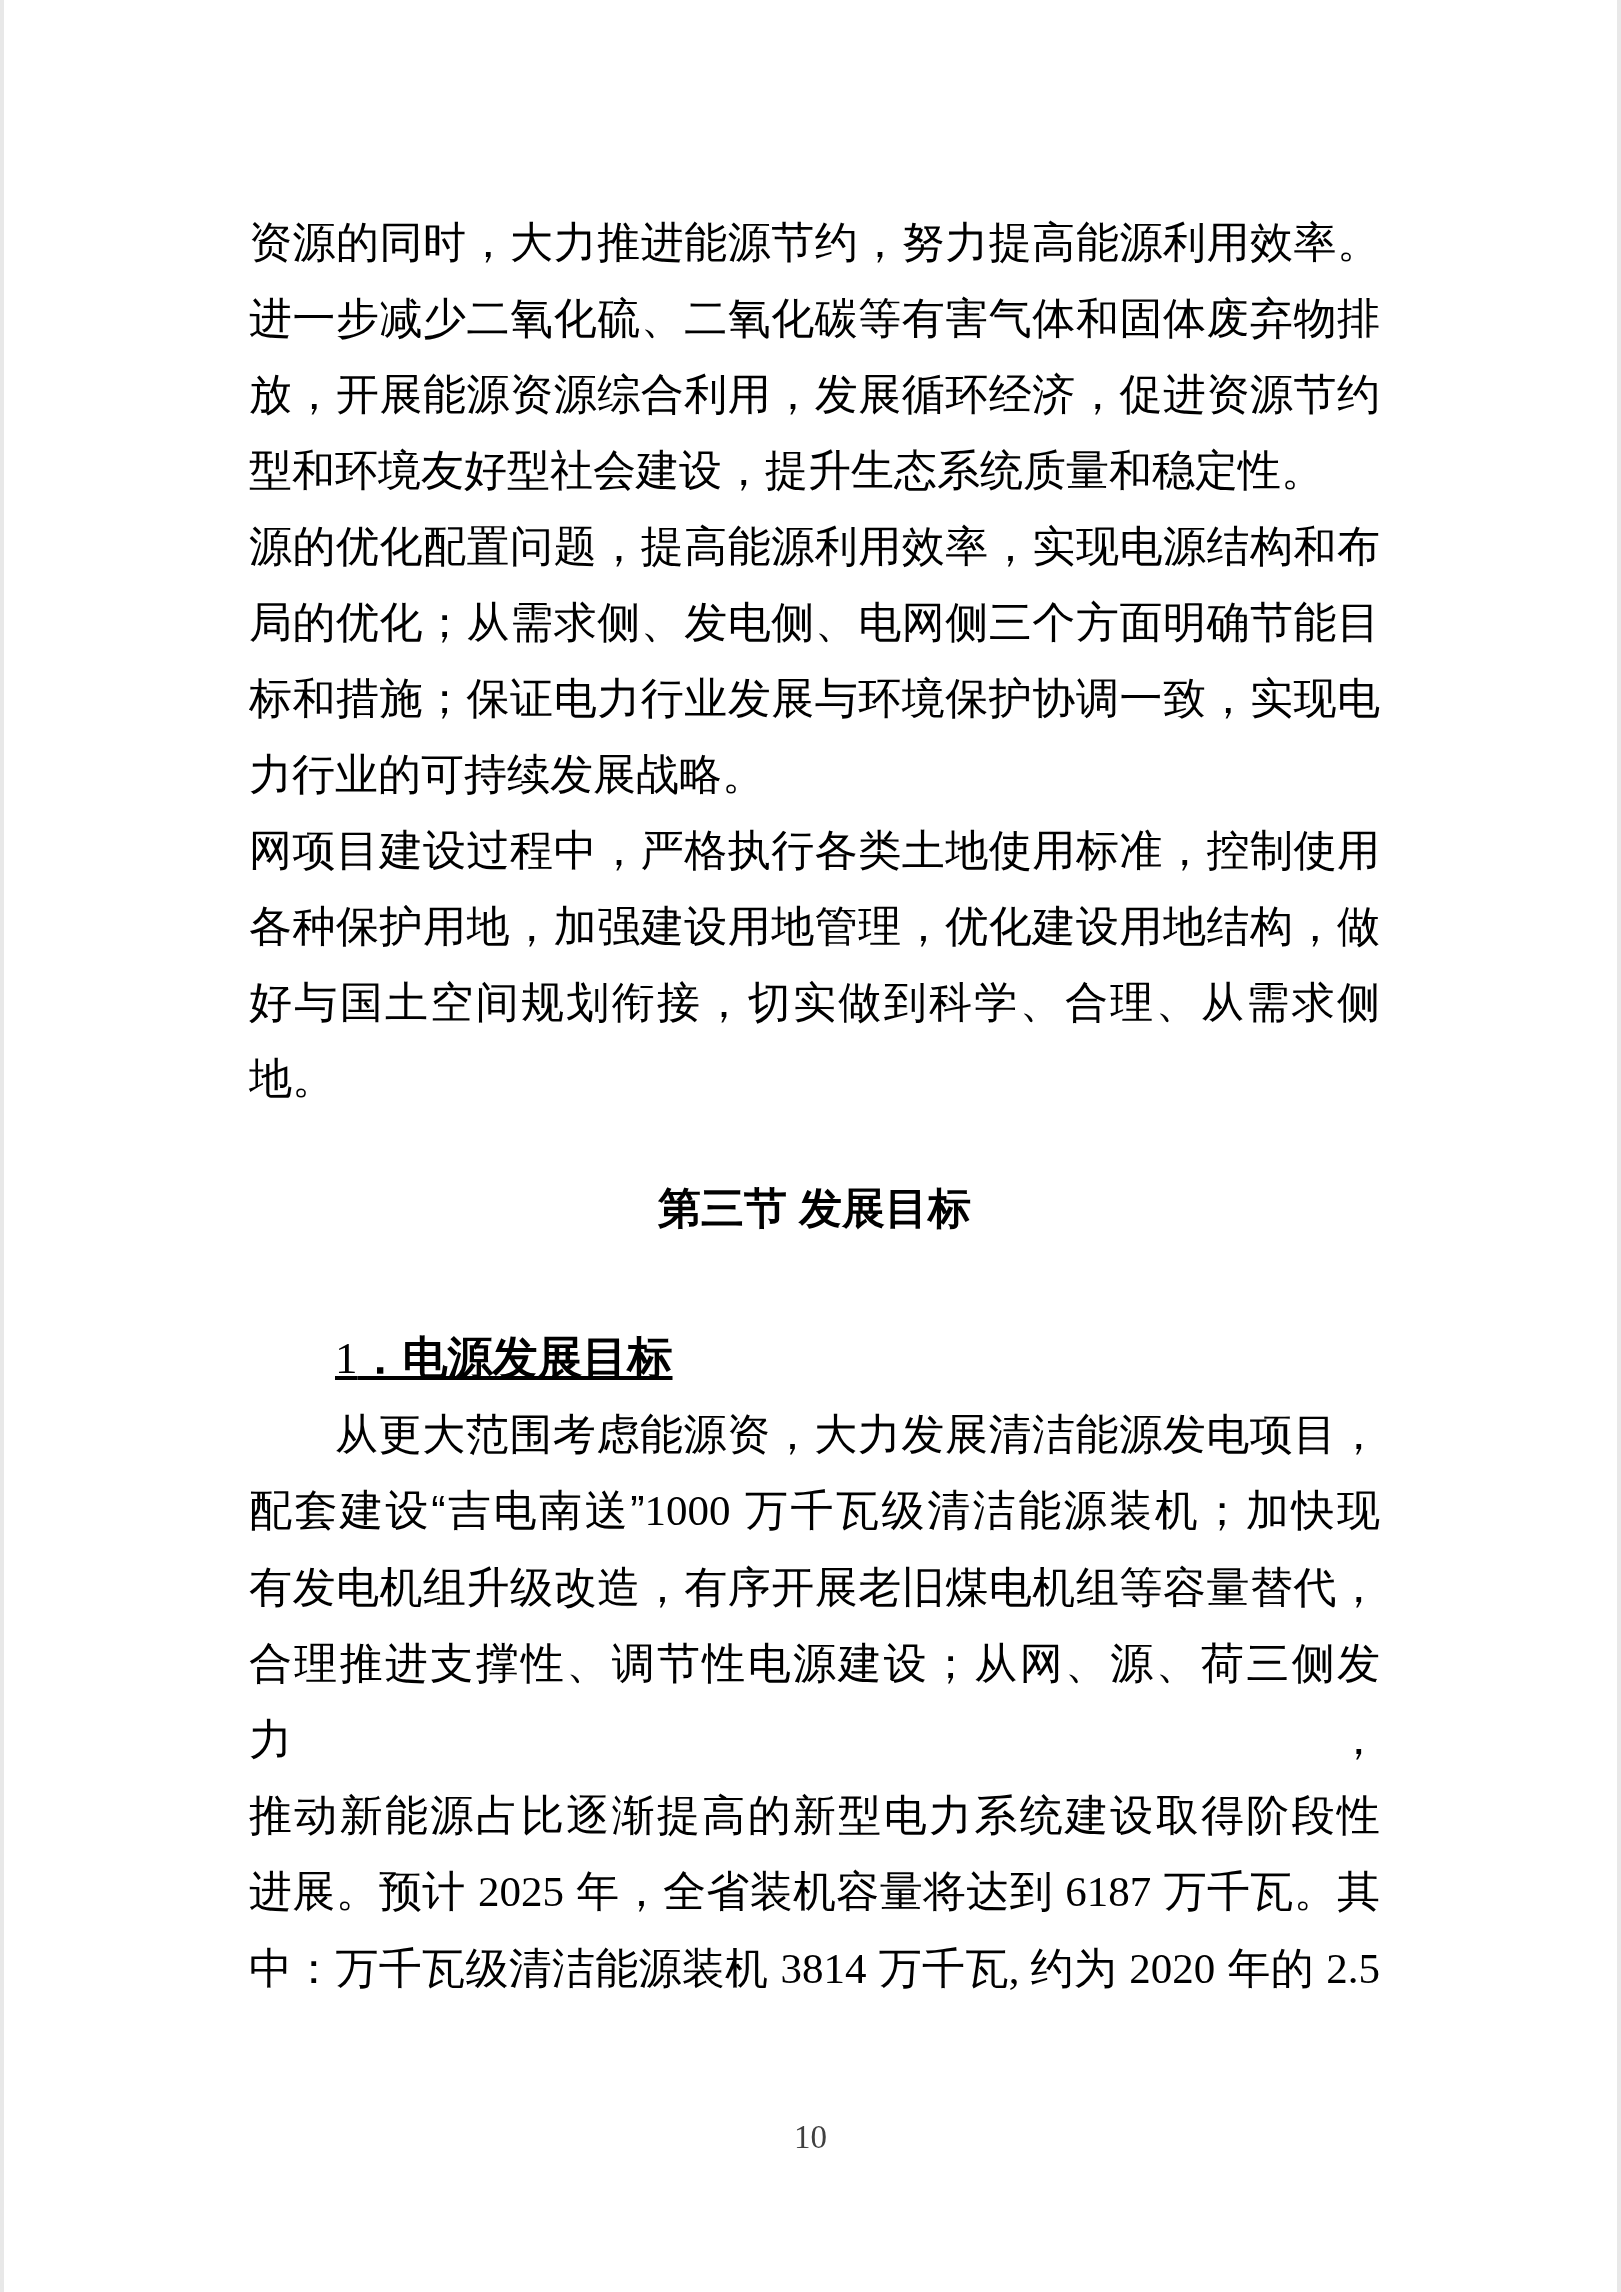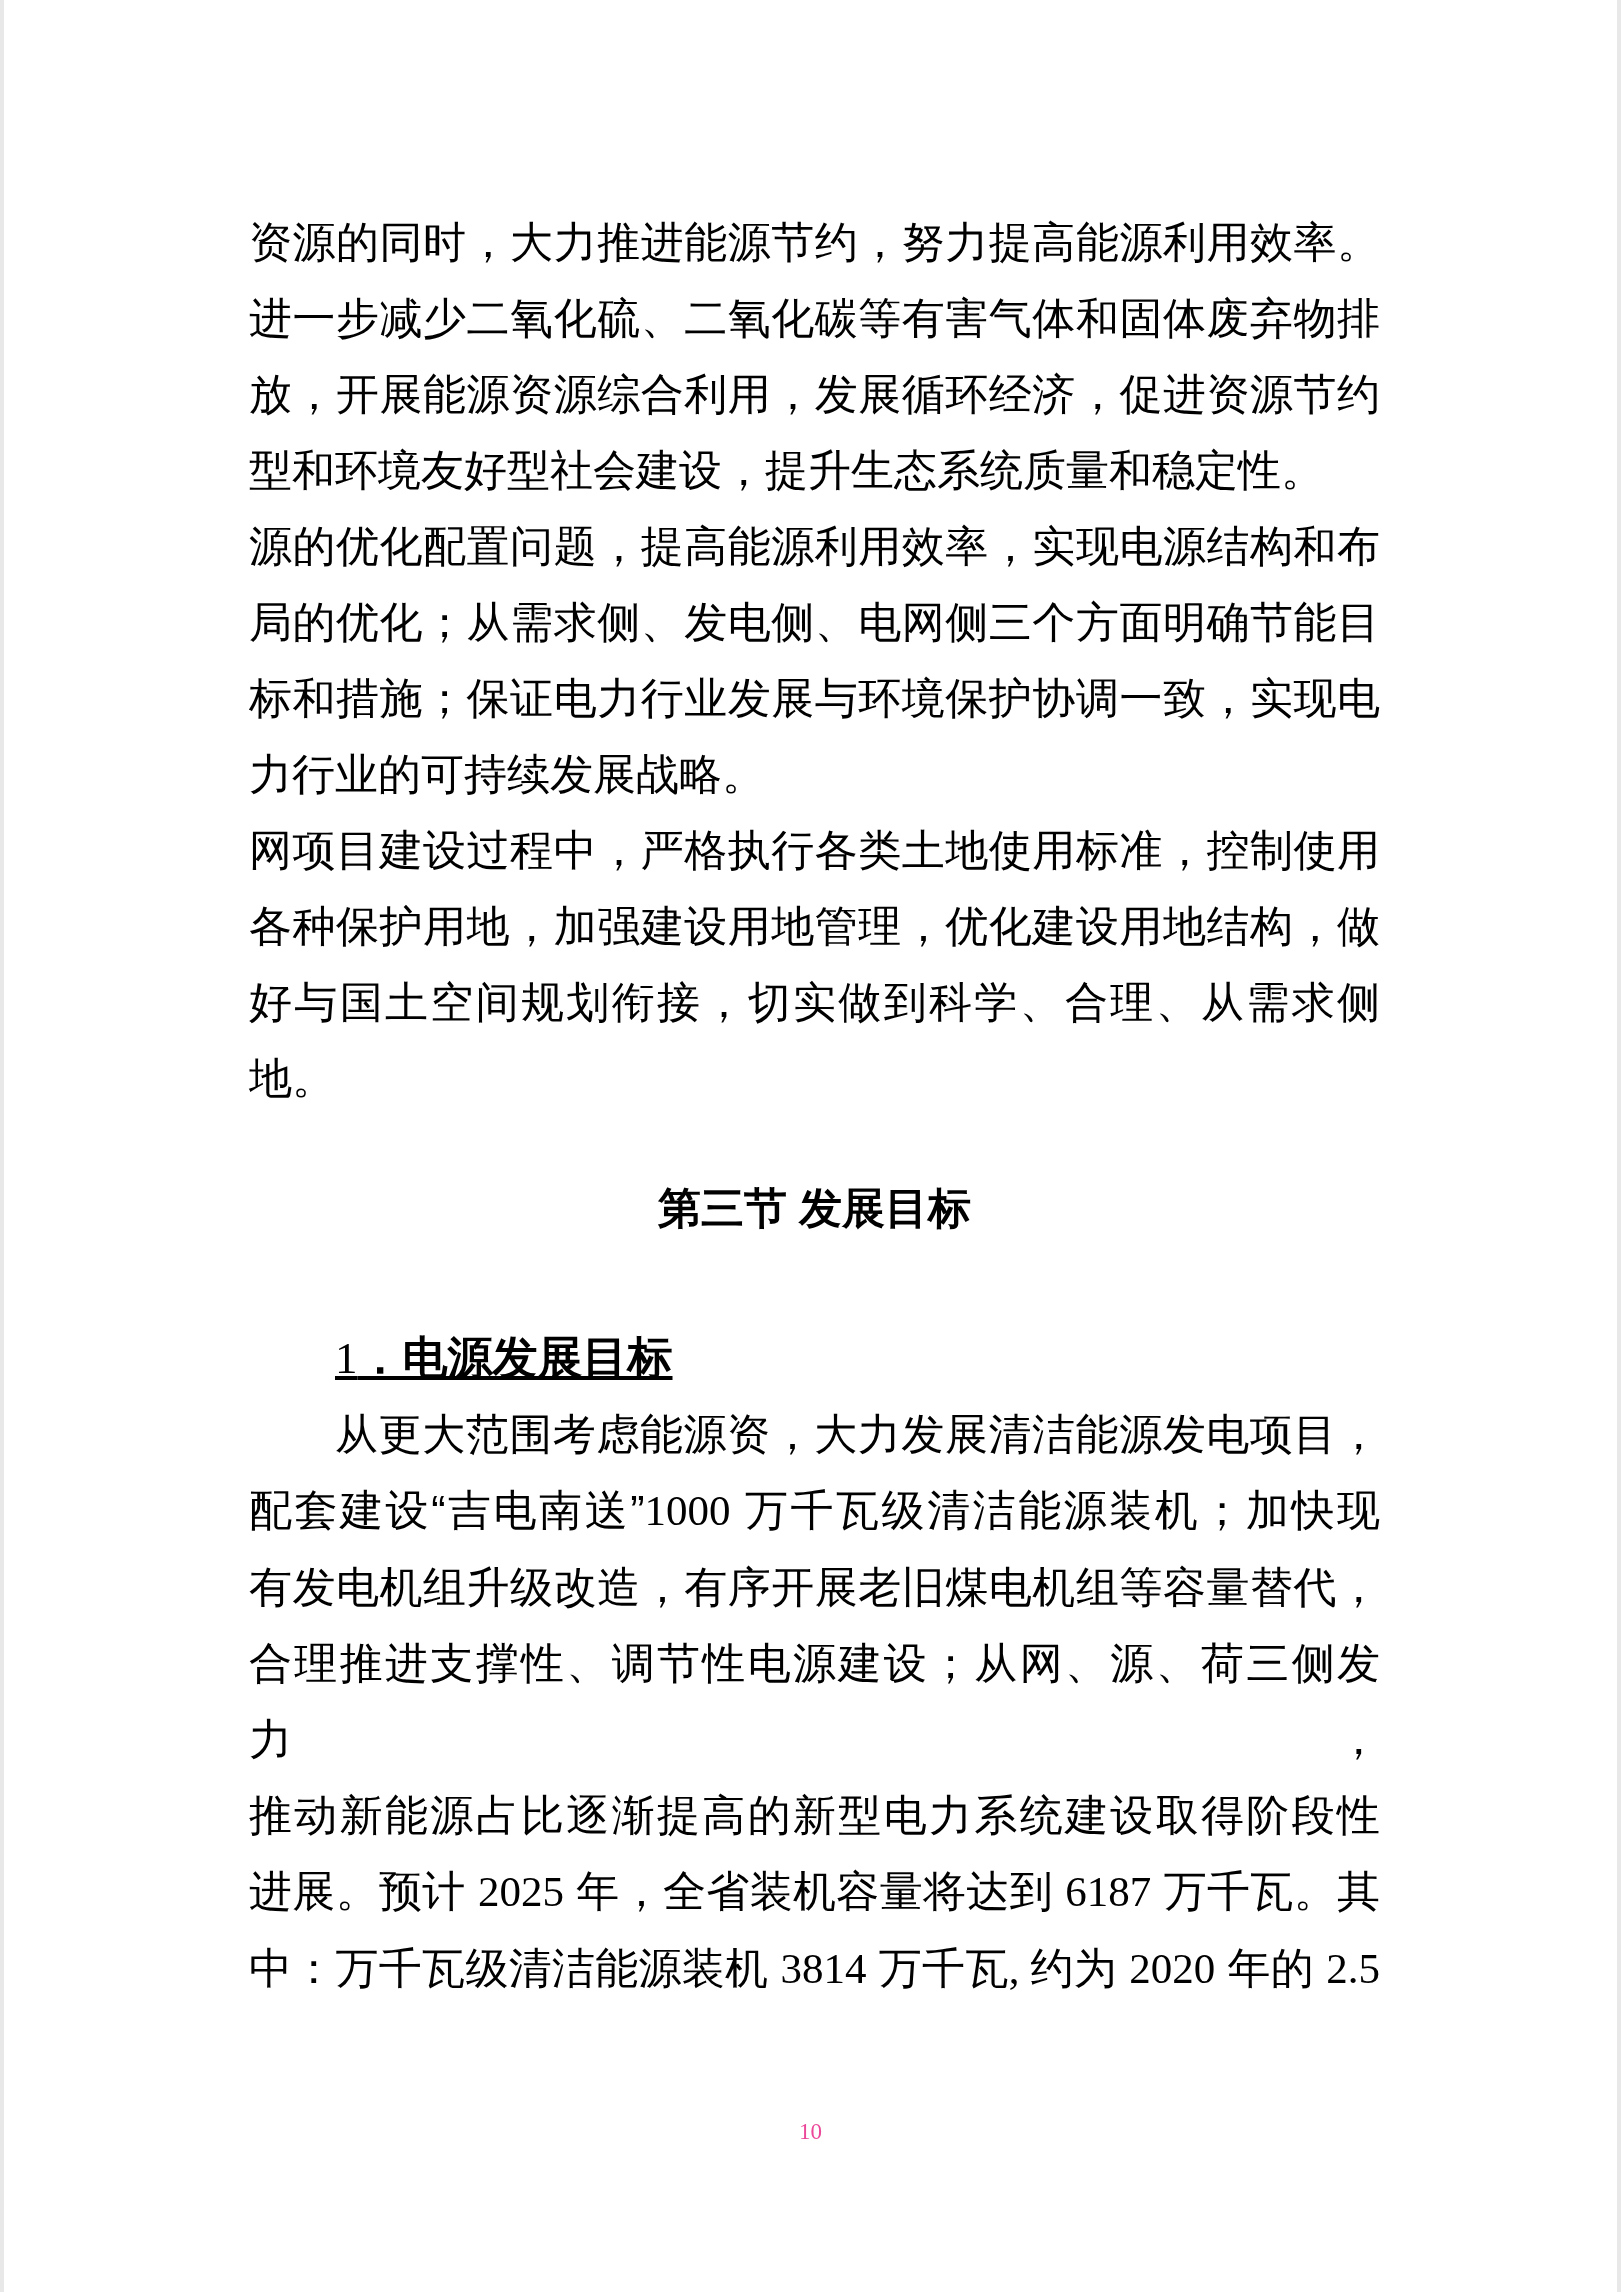--- a/index.html
+++ b/index.html
@@ -42,22 +42,22 @@
   }
   .b { font-weight: bold; }
   .serif { font-family: "Liberation Serif", "DejaVu Serif", serif; }
   .footer {
     position: absolute;
     top: 2119px;
     left: 0;
     width: 100%;
     text-align: center;
     font-family: "Liberation Serif", "DejaVu Serif", serif;
-    font-size: 23px;
-    color: #ec4899;
+    font-size: 33px;
+    color: #404040;
   }
 </style>
 </head>
 <body>
 
 <div class="page">
   <div class="content">
       <div class="line full"><span class="">资源的同时，大力推进能源节约，努力提高能源利用效率。</span></div>
       <div class="line full"><span class="">进一步减少二氧化硫、二氧化碳等有害气体和固体废弃物排</span></div>
       <div class="line full"><span class="">放，开展能源资源综合利用，发展循环经济，促进资源节约</span></div>

